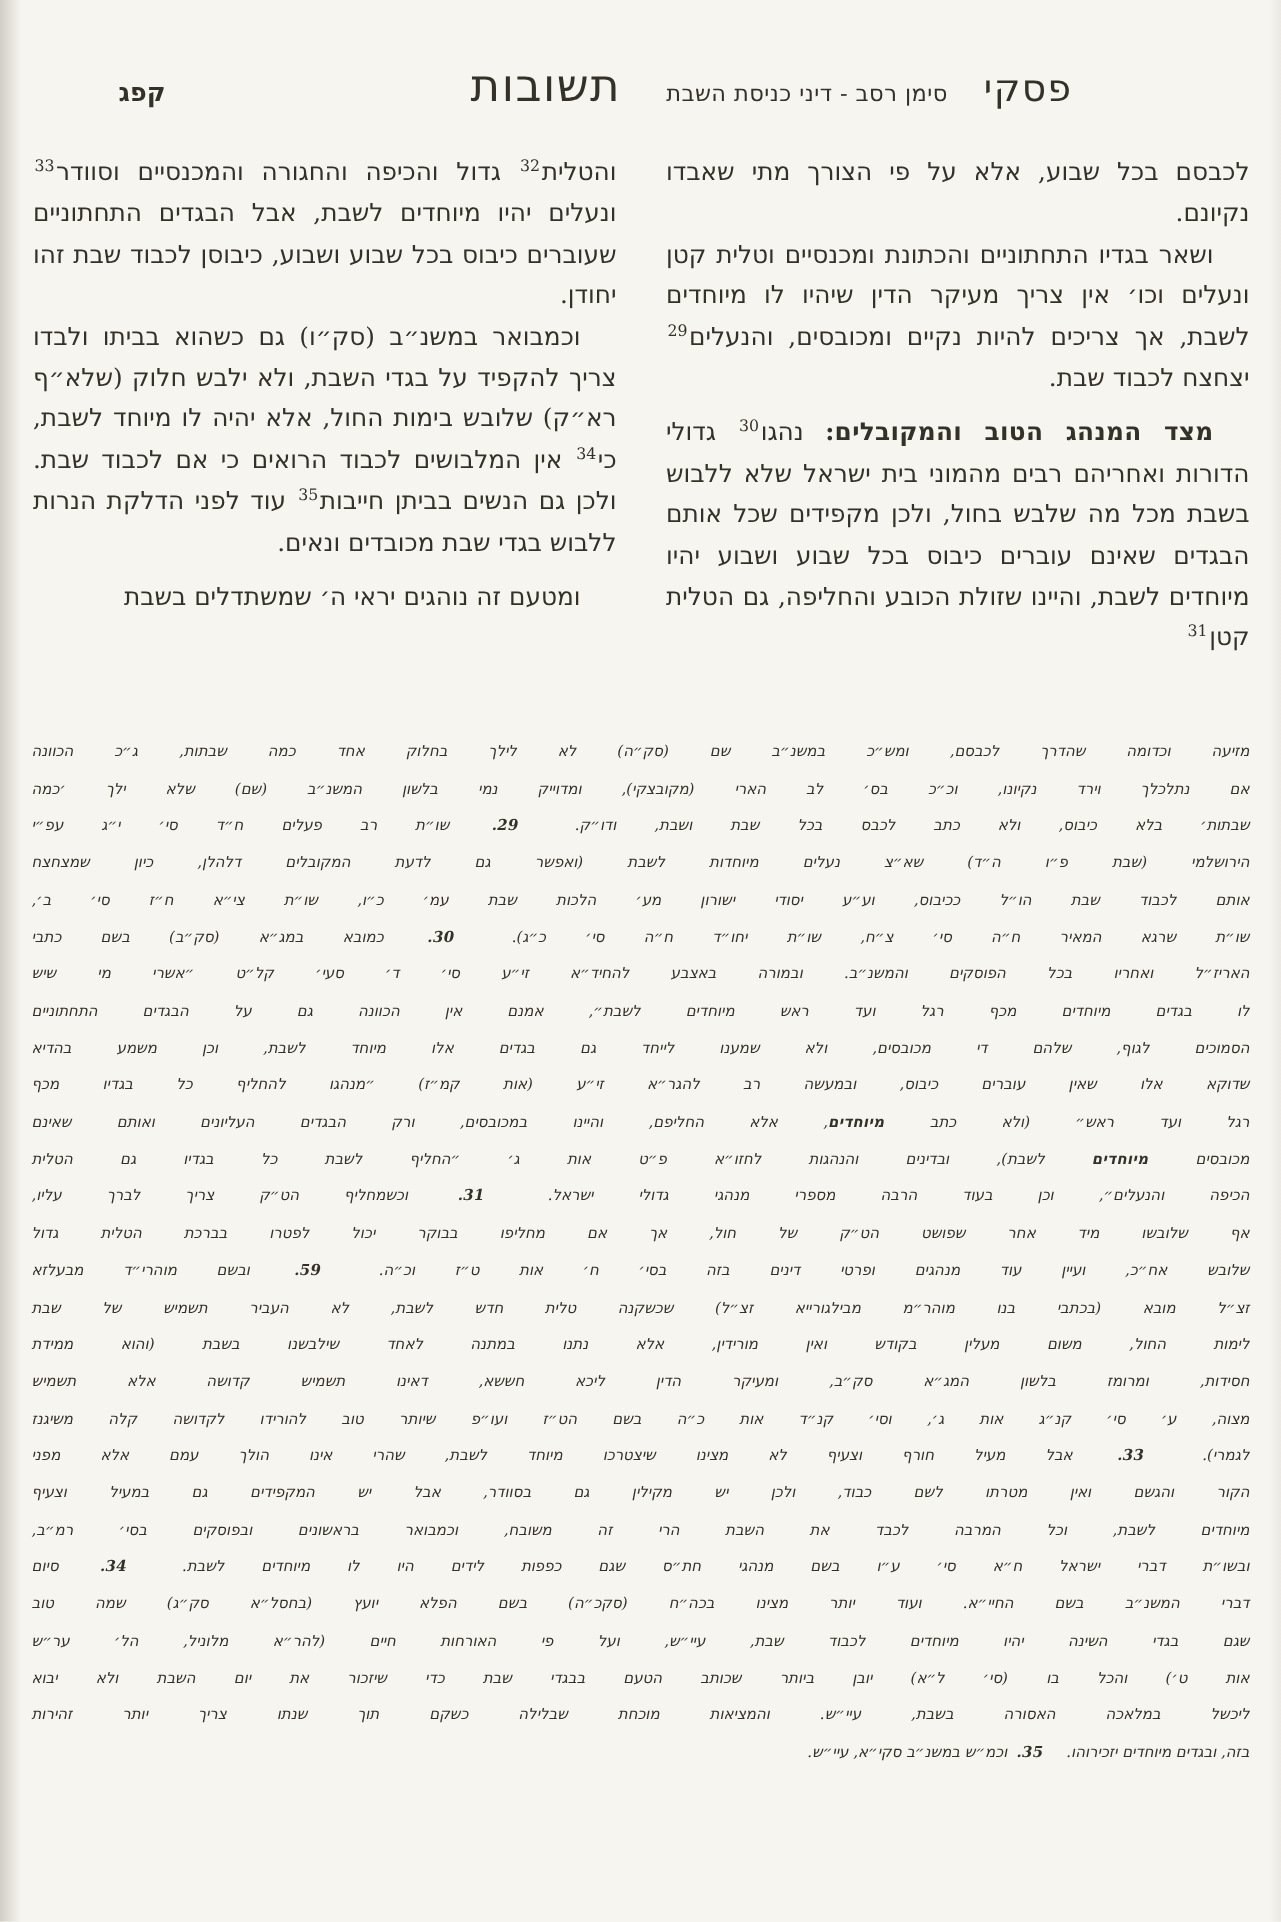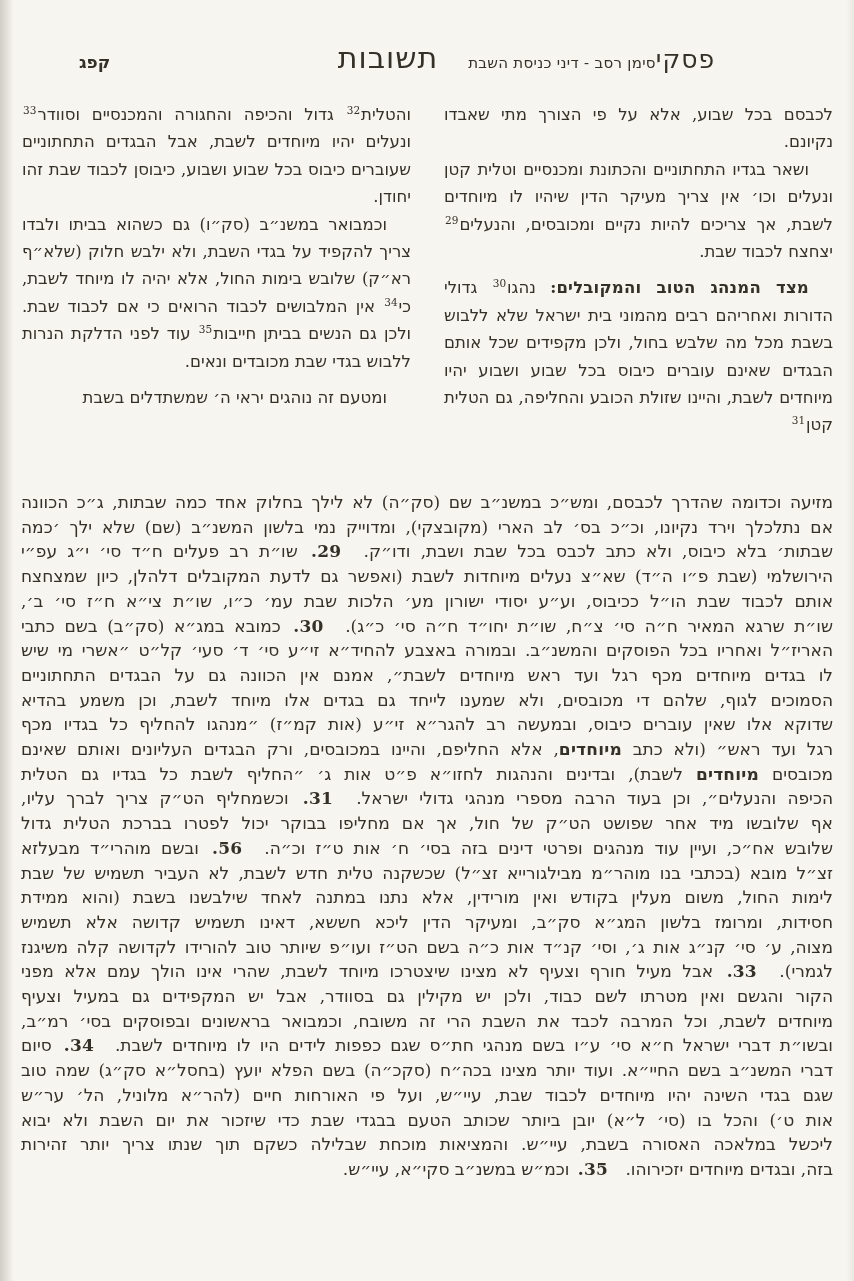--- a/index.html
+++ b/index.html
@@ -50,20 +50,21 @@
     margin-bottom: 26px;
     white-space: nowrap;
   }
   .title-part-right {
     font-size: 25px;
     font-weight: normal;
     letter-spacing: 1px;
   }
   .chapter-heading {
     font-size: 15px;
+    margin-right: 24px;
     letter-spacing: 0.3px;
   }
   .title-part-left {
     font-size: 30px;
     font-weight: normal;
     margin-right: 30px;
     letter-spacing: 1px;
   }
   .header-spacer { flex: 1 1 auto; }
   .page-number {
@@ -91,22 +92,23 @@
   sup.fnref {
     font-size: 10.5px;
     line-height: 0;
     vertical-align: 6px;
     padding: 0 1px;
   }
 
   
   .footnotes {
     margin-top: 27px;
-    font-size: 17px;
+    font-size: 10px;
     line-height: 24.7px;
+    font-style: italic;
   }
   .fn-line {
     text-align: justify;
     text-align-last: justify;
     white-space: normal;
   }
   .fn-line.last {
     text-align-last: right;
   }
   .fn-line b.fn-num {
@@ -149,21 +151,21 @@
       <div class="fn-line">אותם לכבוד שבת הו״ל ככיבוס, וע״ע יסודי ישורון מע׳ הלכות שבת עמ׳ כ״ו, שו״ת צי״א ח״ז סי׳ ב׳,</div>
       <div class="fn-line">שו״ת שרגא המאיר ח״ה סי׳ צ״ח, שו״ת יחו״ד ח״ה סי׳ כ״ג). <b class="fn-num">30.</b> כמובא במג״א (סק״ב) בשם כתבי</div>
       <div class="fn-line">האריז״ל ואחריו בכל הפוסקים והמשנ״ב. ובמורה באצבע להחיד״א זי״ע סי׳ ד׳ סעי׳ קל״ט ״אשרי מי שיש</div>
       <div class="fn-line">לו בגדים מיוחדים מכף רגל ועד ראש מיוחדים לשבת״, אמנם אין הכוונה גם על הבגדים התחתוניים</div>
       <div class="fn-line">הסמוכים לגוף, שלהם די מכובסים, ולא שמענו לייחד גם בגדים אלו מיוחד לשבת, וכן משמע בהדיא</div>
       <div class="fn-line">שדוקא אלו שאין עוברים כיבוס, ובמעשה רב להגר״א זי״ע (אות קמ״ז) ״מנהגו להחליף כל בגדיו מכף</div>
       <div class="fn-line">רגל ועד ראש״ (ולא כתב <b>מיוחדים</b>, אלא החליפם, והיינו במכובסים, ורק הבגדים העליונים ואותם שאינם</div>
       <div class="fn-line">מכובסים <b>מיוחדים</b> לשבת), ובדינים והנהגות לחזו״א פ״ט אות ג׳ ״החליף לשבת כל בגדיו גם הטלית</div>
       <div class="fn-line">הכיפה והנעלים״, וכן בעוד הרבה מספרי מנהגי גדולי ישראל. <b class="fn-num">31.</b> וכשמחליף הט״ק צריך לברך עליו,</div>
       <div class="fn-line">אף שלובשו מיד אחר שפושט הט״ק של חול, אך אם מחליפו בבוקר יכול לפטרו בברכת הטלית גדול</div>
-      <div class="fn-line">שלובש אח״כ, ועיין עוד מנהגים ופרטי דינים בזה בסי׳ ח׳ אות ט״ז וכ״ה. <b class="fn-num">56.</b> ובשם מוהרי״ד מבעלזא</div>
+      <div class="fn-line">שלובש אח״כ, ועיין עוד מנהגים ופרטי דינים בזה בסי׳ ח׳ אות ט״ז וכ״ה. <b class="fn-num">59.</b> ובשם מוהרי״ד מבעלזא</div>
       <div class="fn-line">זצ״ל מובא (בכתבי בנו מוהר״מ מבילגורייא זצ״ל) שכשקנה טלית חדש לשבת, לא העביר תשמיש של שבת</div>
       <div class="fn-line">לימות החול, משום מעלין בקודש ואין מורידין, אלא נתנו במתנה לאחד שילבשנו בשבת (והוא ממידת</div>
       <div class="fn-line">חסידות, ומרומז בלשון המג״א סק״ב, ומעיקר הדין ליכא חששא, דאינו תשמיש קדושה אלא תשמיש</div>
       <div class="fn-line">מצוה, ע׳ סי׳ קנ״ג אות ג׳, וסי׳ קנ״ד אות כ״ה בשם הט״ז ועו״פ שיותר טוב להורידו לקדושה קלה משיגנז</div>
       <div class="fn-line">לגמרי). <b class="fn-num">33.</b> אבל מעיל חורף וצעיף לא מצינו שיצטרכו מיוחד לשבת, שהרי אינו הולך עמם אלא מפני</div>
       <div class="fn-line">הקור והגשם ואין מטרתו לשם כבוד, ולכן יש מקילין גם בסוודר, אבל יש המקפידים גם במעיל וצעיף</div>
       <div class="fn-line">מיוחדים לשבת, וכל המרבה לכבד את השבת הרי זה משובח, וכמבואר בראשונים ובפוסקים בסי׳ רמ״ב,</div>
       <div class="fn-line">ובשו״ת דברי ישראל ח״א סי׳ ע״ו בשם מנהגי חת״ס שגם כפפות לידים היו לו מיוחדים לשבת. <b class="fn-num">34.</b> סיום</div>
       <div class="fn-line">דברי המשנ״ב בשם החיי״א. ועוד יותר מצינו בכה״ח (סקכ״ה) בשם הפלא יועץ (בחסל״א סק״ג) שמה טוב</div>
       <div class="fn-line">שגם בגדי השינה יהיו מיוחדים לכבוד שבת, עיי״ש, ועל פי האורחות חיים (להר״א מלוניל, הל׳ ער״ש</div>

